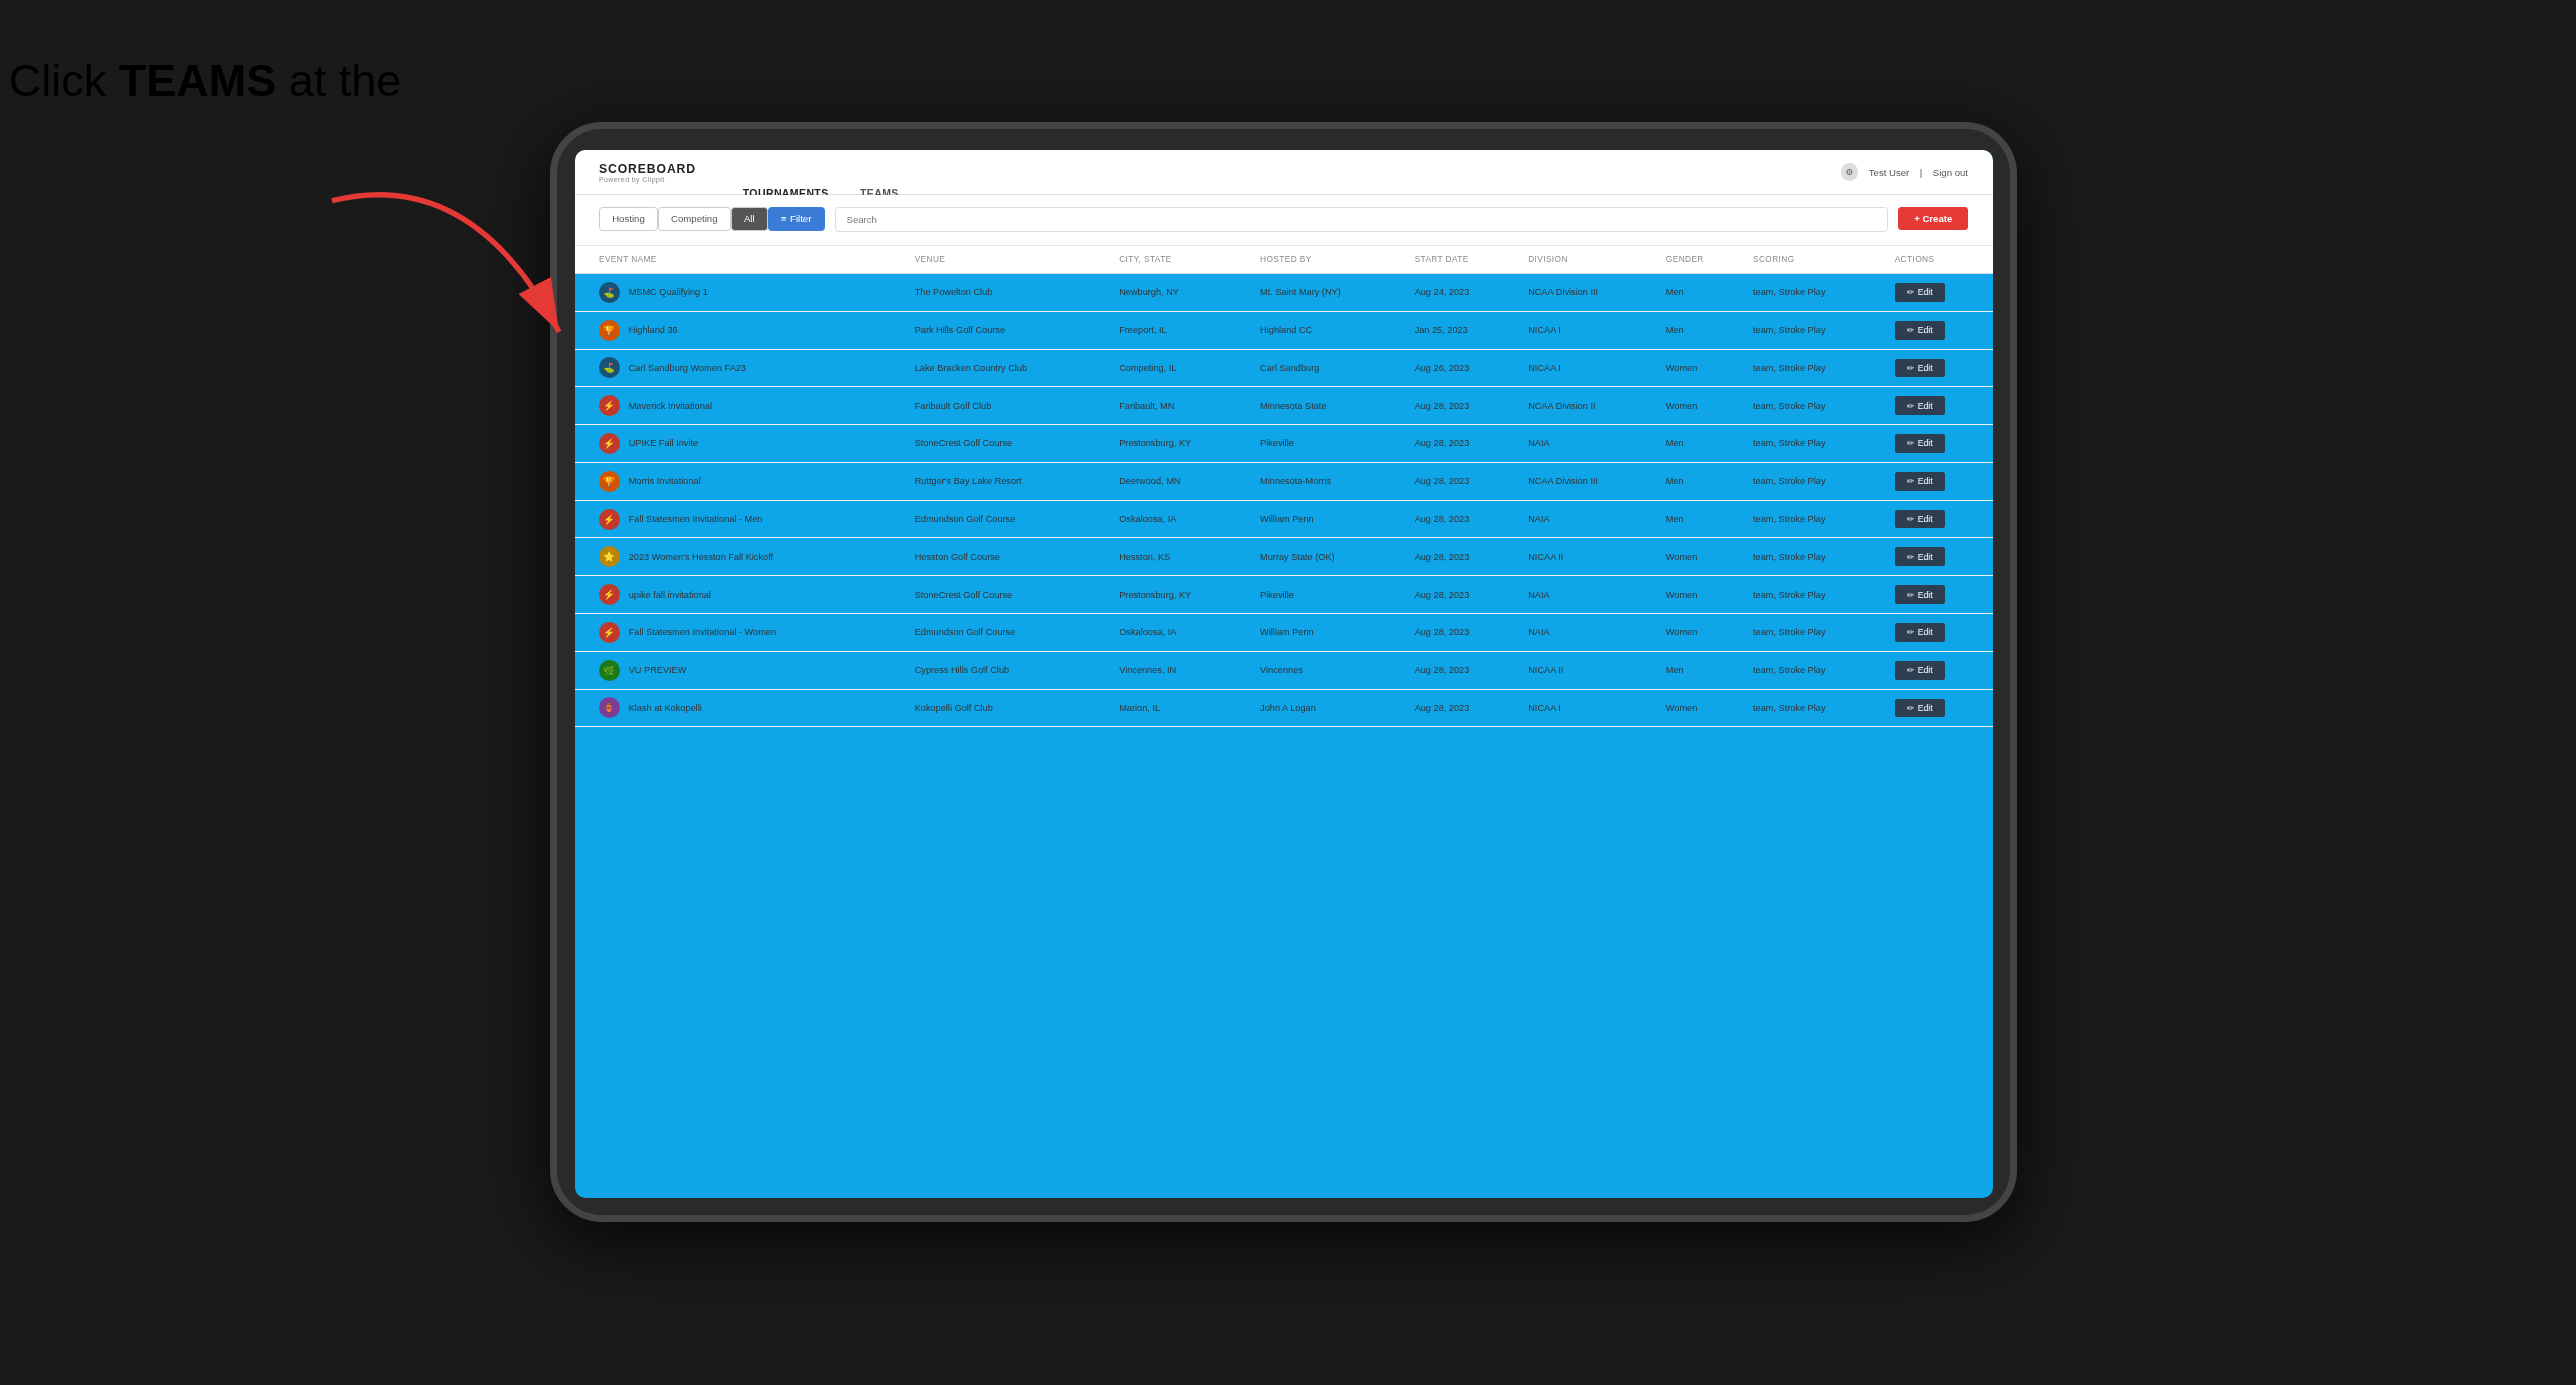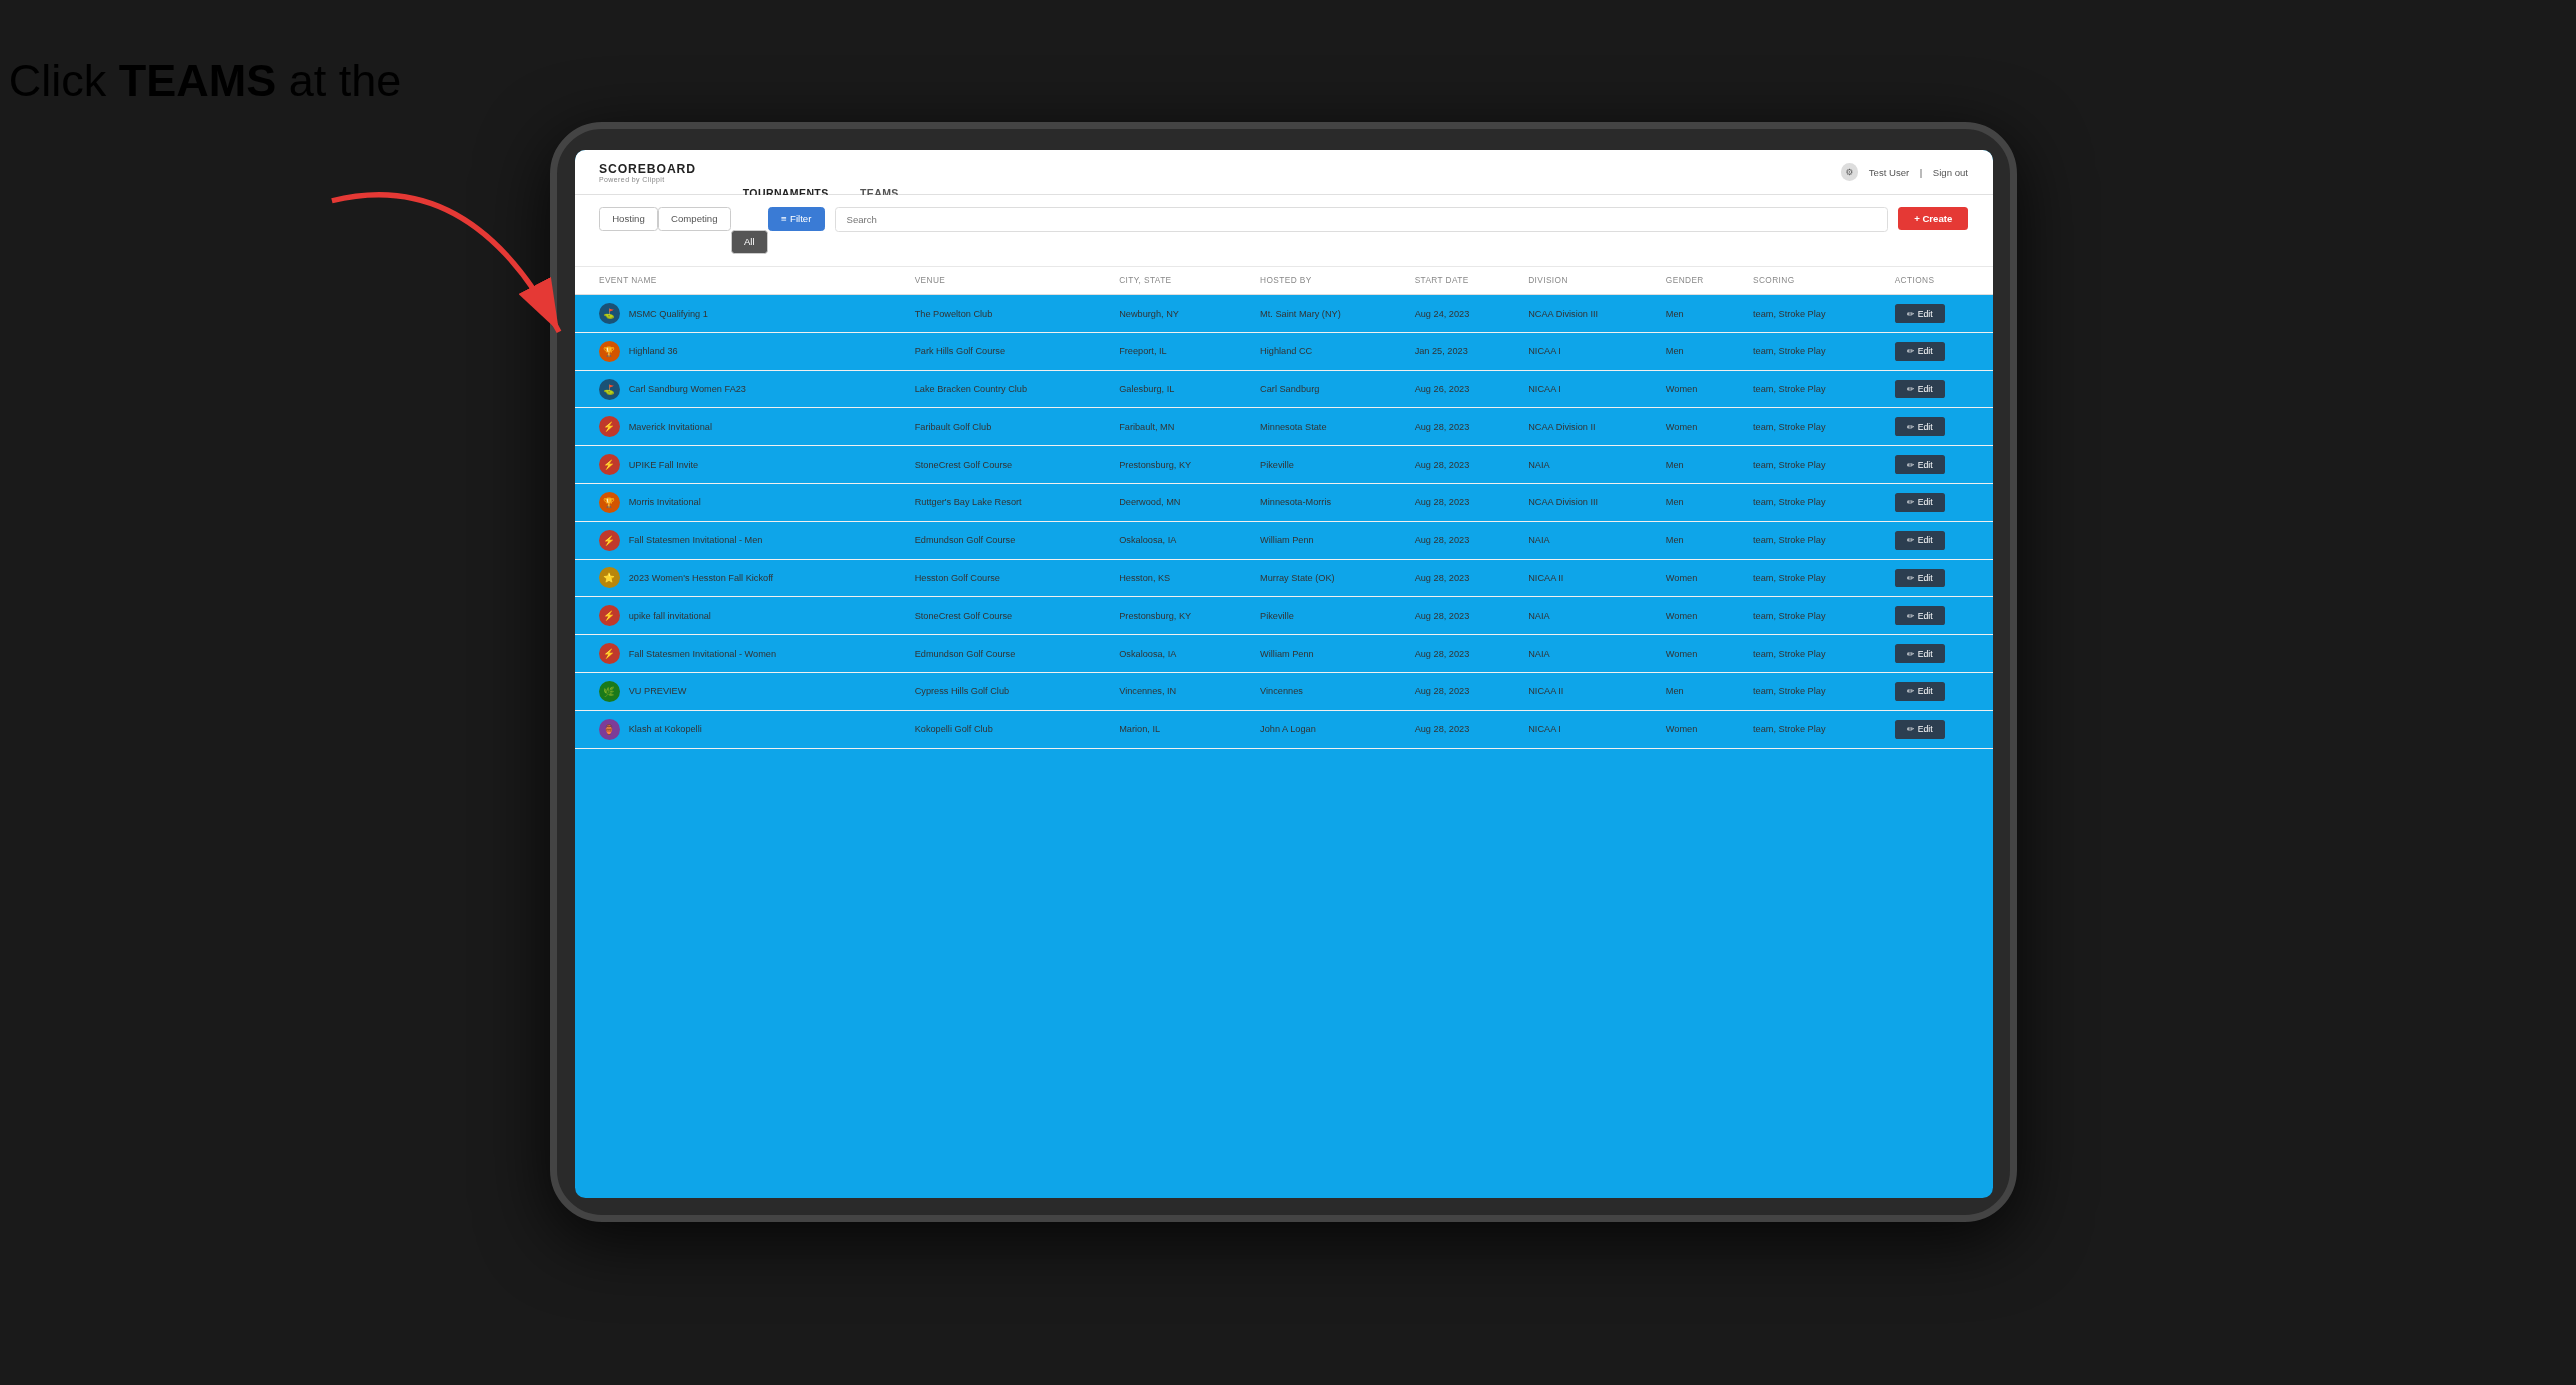--- a/index.html
+++ b/index.html
@@ -141,21 +141,20 @@
       cursor: pointer;
     }
     .all-btn {
       padding: 5.2px 12.2px;
       border: 0.9px solid #ccc;
       border-radius: 3.5px;
       background: #555;
       color: #fff;
       font-size: 9.6px;
       cursor: pointer;
-      margin-top: 23px;
     }
     .filter-icon-btn {
       padding: 5.2px 12.2px;
       border: 0.9px solid #3a7bd5;
       border-radius: 3.5px;
       background: #3a7bd5;
       color: #fff;
       font-size: 9.6px;
       cursor: pointer;
       display: flex;
@@ -378,21 +377,21 @@
     </td>
   </tr>
             <tr>
     <td>
       <div class="event-cell">
         <div class="event-icon" style="background:#1a5276; color:#fff; font-size:9.6px;">⛳</div>
         <span>Carl Sandburg Women FA23</span>
       </div>
     </td>
     <td>Lake Bracken Country Club</td>
-    <td>Galesburg, IL</td>
+    <td>Competing, IL</td>
     <td>Carl Sandburg</td>
     <td>Aug 26, 2023</td>
     <td>NICAA I</td>
     <td>Women</td>
     <td>team, Stroke Play</td>
     <td>
       <button class="edit-btn">
         <span>✏</span>
         Edit
       </button>

